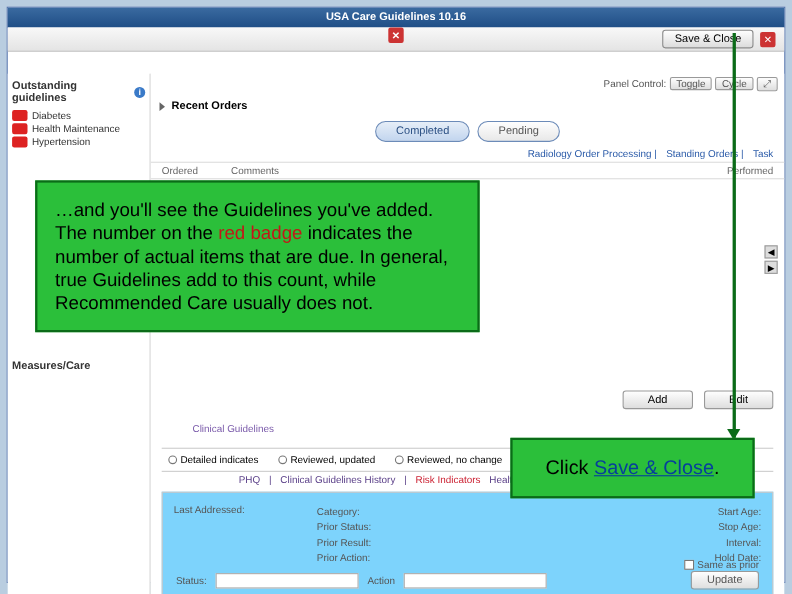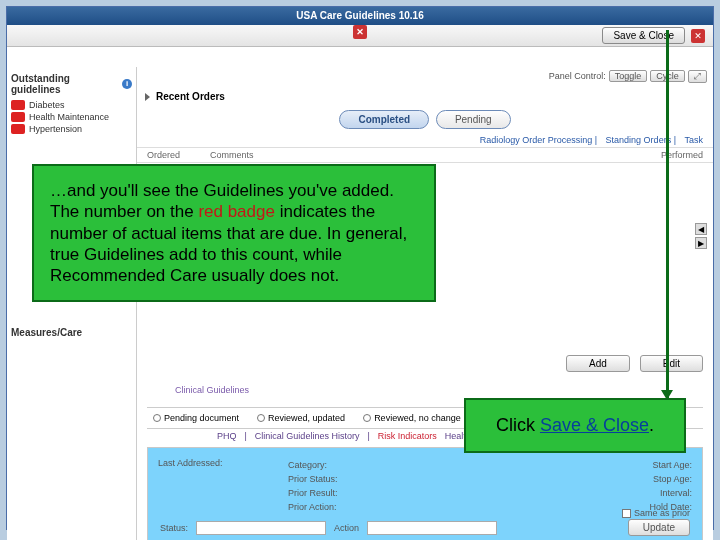--- a/index.html
+++ b/index.html
@@ -17,21 +17,21 @@
   .side-item { display:flex; align-items:center; gap:4px; font-size:9px; padding:1px 0; color:#333;}
   .badge { width:14px;height:10px;background:#d22;border-radius:2px;}
   .content { flex:1; background:#fff; position:relative; }
   .panelctrl { position:absolute; top:0; right:6px; height:18px; display:flex; align-items:center; gap:3px; font-size:9px; color:#555;}
   .tinybtn { background:linear-gradient(#fefefe,#dedede);border:1px solid #999;border-radius:2px;padding:0 5px;font-size:9px;}
   .section-head { margin-top:22px; padding:2px 8px; display:flex; align-items:center; gap:6px; font-size:10px;}
   .chev { width:0;height:0;border-top:4px solid transparent;border-bottom:4px solid transparent;border-left:5px solid #666;}
   .section-head b { font-size:10px;}
   .tabs { text-align:center; margin:6px 0;}
   .tab { display:inline-block; padding:3px 18px; border-radius:10px; font-size:10px; border:1px solid #6c8bb8; margin:0 2px;}
-  .tab.active { background:linear-gradient(#e6eef8,#c2d5ee); color:#2a4f83; font-weight:bold;}
+  .tab.active { background:linear-gradient(#e6eef8,#c2d5ee); color:#2a4f83; font-weight:normal;}
   .tab.inactive { background:linear-gradient(#fefefe,#e8e8e8); color:#555;}
   .ordlinks { text-align:right; font-size:9px; padding:0 10px; color:#2a5aa8;}
   .ordlinks span { margin-left:6px;}
   .ordcols { display:flex; gap:30px; font-size:9px; color:#666; padding:2px 10px; border-bottom:1px solid #ddd; border-top:1px solid #ddd; margin-top:2px;}
   .scrollhint { position:absolute; right:6px; top:156px; display:flex; flex-direction:column; gap:2px;}
   .scrollhint div { width:12px;height:12px;background:#ddd;border:1px solid #999;font-size:8px;text-align:center;line-height:11px;}
   .measures { position:absolute; left:-126px; top:260px; font-size:9px; color:#555; width:120px;}
   .meas-title { font-weight:bold; font-size:10px; color:#333; }
   .addedit { position:absolute; right:10px; top:288px; display:flex; gap:10px;}
   .addedit .b { background:linear-gradient(#fefefe,#dedede);border:1px solid #999;border-radius:3px;padding:2px 22px;font-size:10px;}
@@ -130,21 +130,21 @@
       <div class="addedit">
         <span class="b">Add</span>
         <span class="b">Edit</span>
       </div>
 
       <div class="clinlabel">Clinical Guidelines</div>
 
       <div class="radios">
         <span class="radio">
             <span class="rdot"></span>
-            <span>Pending document</span>
+            <span>Detailed indicates</span>
           </span>
         <span class="radio">
             <span class="rdot"></span>
             <span>Reviewed, updated</span>
           </span>
         <span class="radio">
             <span class="rdot"></span>
             <span>Reviewed, no change</span>
           </span>
         <span>Last update/detailed doc:</span>

